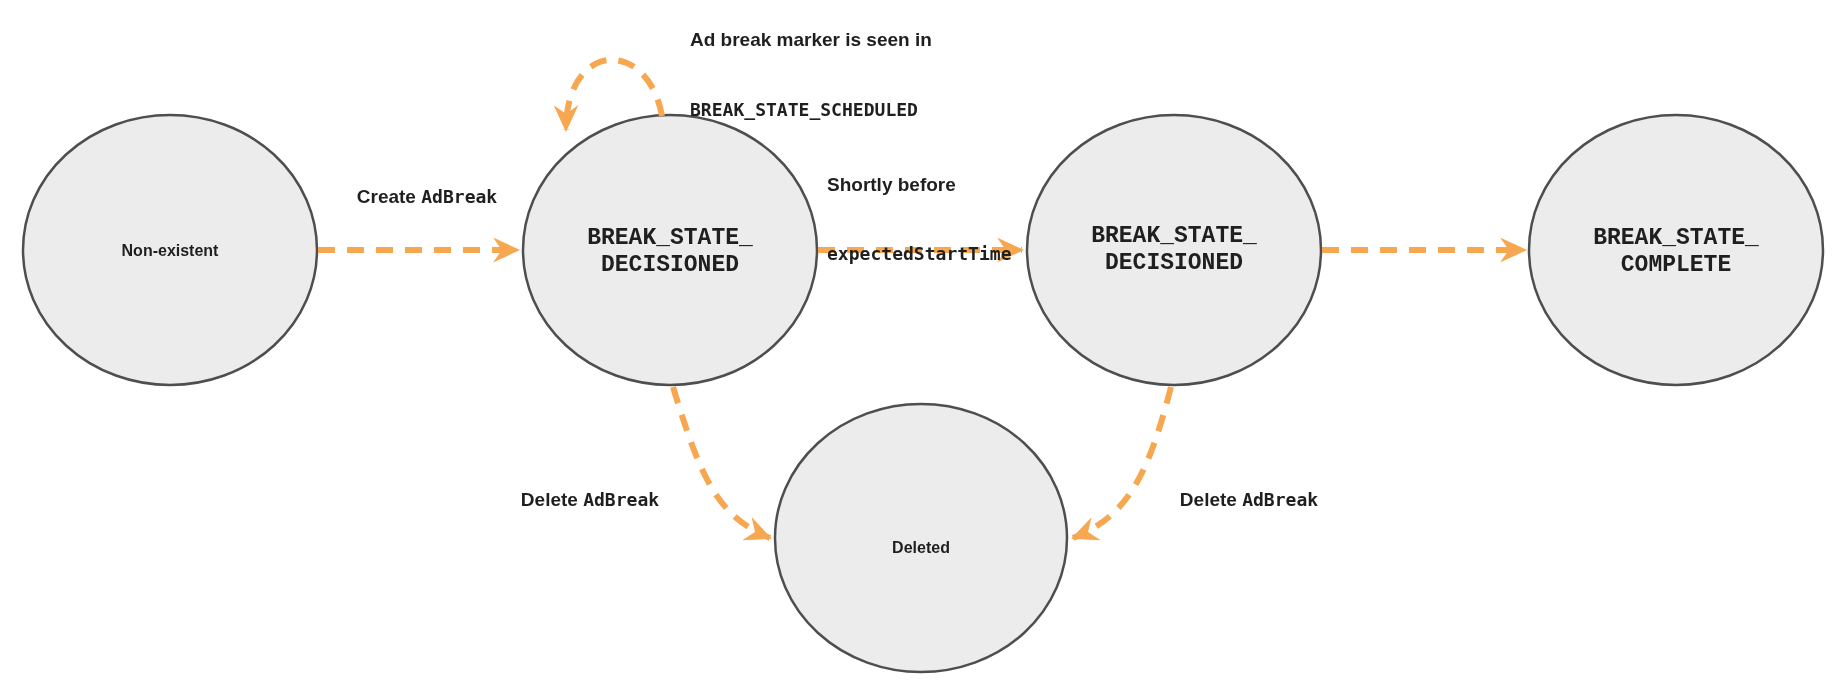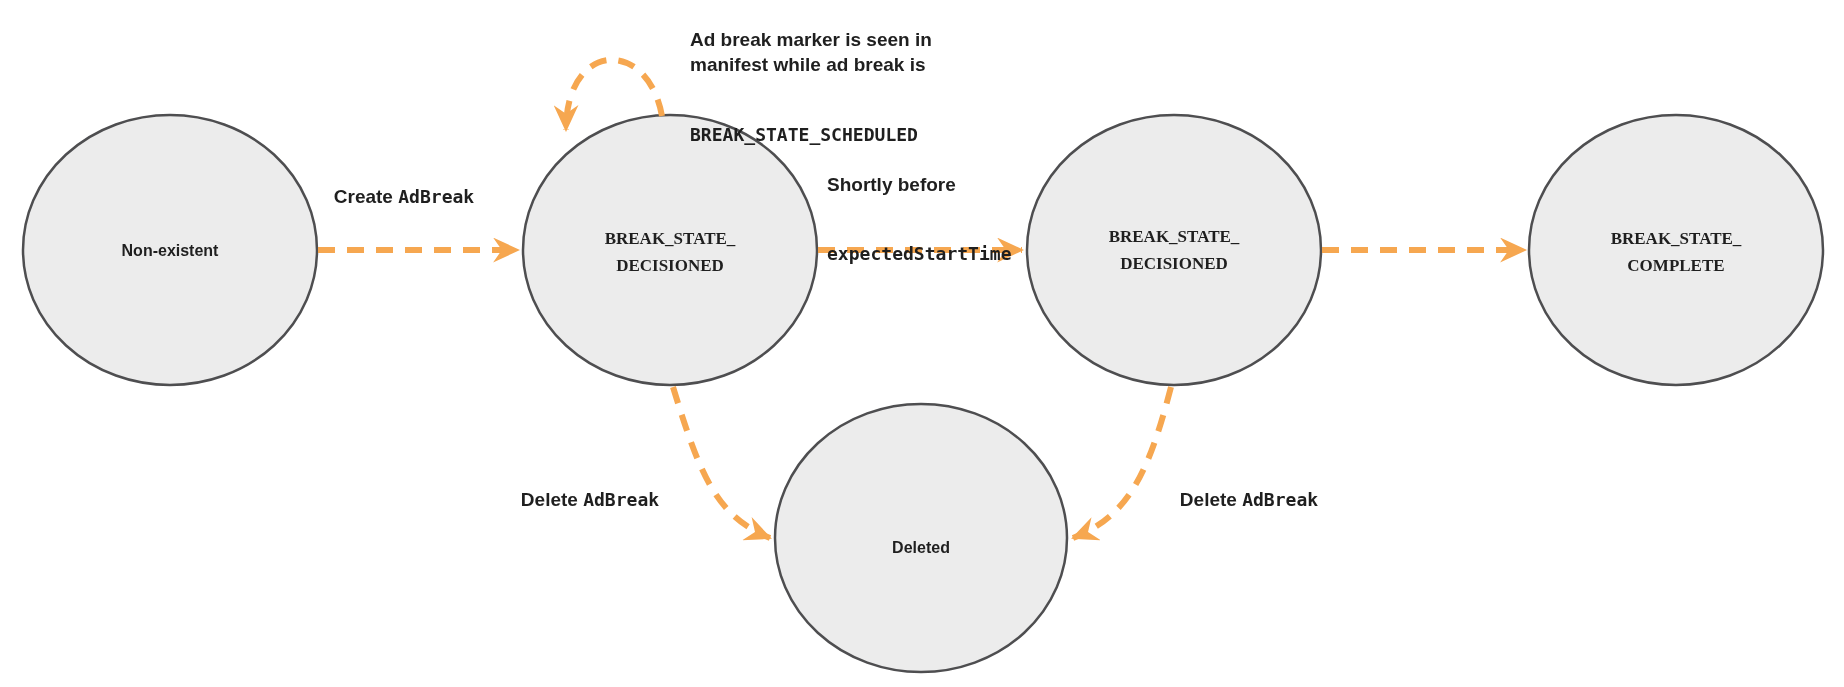--- a/index.html
+++ b/index.html
@@ -32,22 +32,22 @@
     position: absolute;
     transform: translate(-50%, -50%);
     text-align: center;
     font-weight: bold;
     font-size: 16px;
     line-height: 26px;
     white-space: nowrap;
     color: var(--text-color, #1f1f1f);
   }
   .node-label.mono-label {
-    font-family: Liberation Serif, serif;
-    font-size: 17px;
+    font-family: Liberation Mono, monospace;
+    font-size: 23px;
     line-height: 27px;
   }
   .edge-label {
     position: absolute;
     font-size: 19px;
     line-height: 24px;
     white-space: nowrap;
     color: var(--text-color, #1f1f1f);
     font-weight: bold;
   }
@@ -96,28 +96,27 @@
 
   <div class="node-label mono-label" style="left:1676px; top:252px;">
     <div>BREAK_STATE_</div>
     <div>COMPLETE</div>
   </div>
 
   <div class="node-label" style="left:921px; top:548px;">
     <span>Deleted</span>
   </div>
 
-  <div class="edge-label centered" style="left:404px; top:197px;">
+  <div class="edge-label centered" style="left:427px; top:197px;">
     <span>Create</span>
     <span class="mono">AdBreak</span>
   </div>
 
   <div class="edge-label" style="left:690px; top:27px; line-height:25px;">
     <div>Ad break marker is seen in</div>
-    <div>manifest while ad break is</div>
     <div class="mono">BREAK_STATE_SCHEDULED</div>
   </div>
 
   <div class="edge-label" style="left:827px; top:173px;">
     <div>Shortly before</div>
     <div class="mono">expectedStartTime</div>
   </div>
 
 
   <div class="edge-label centered" style="left:590px; top:500px;">

